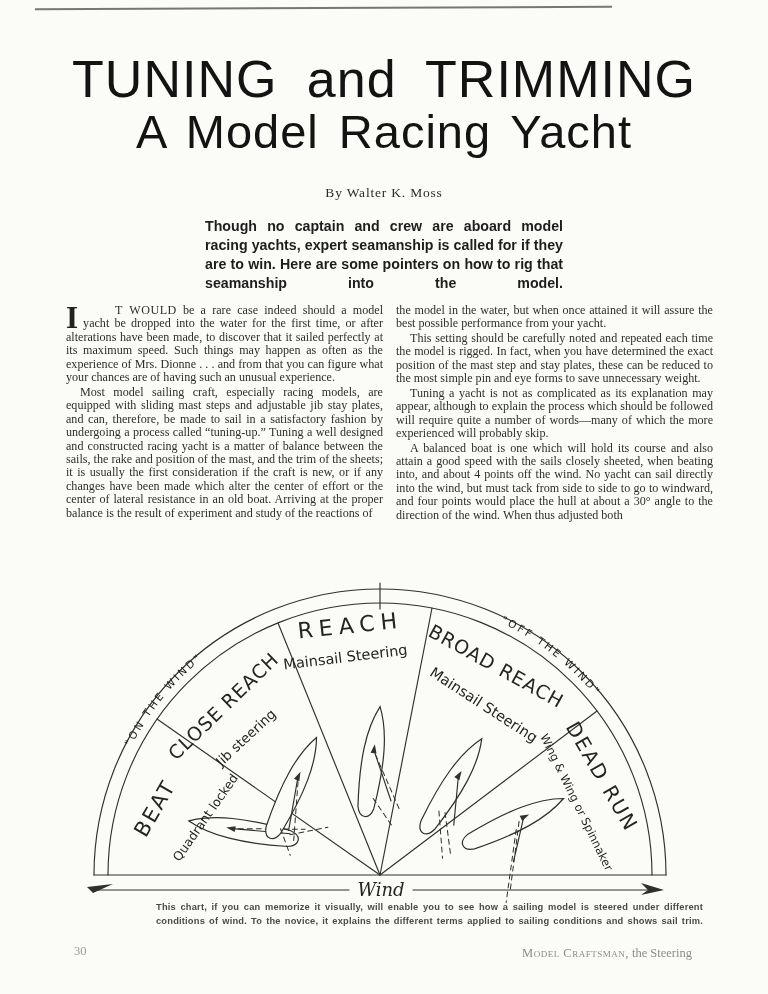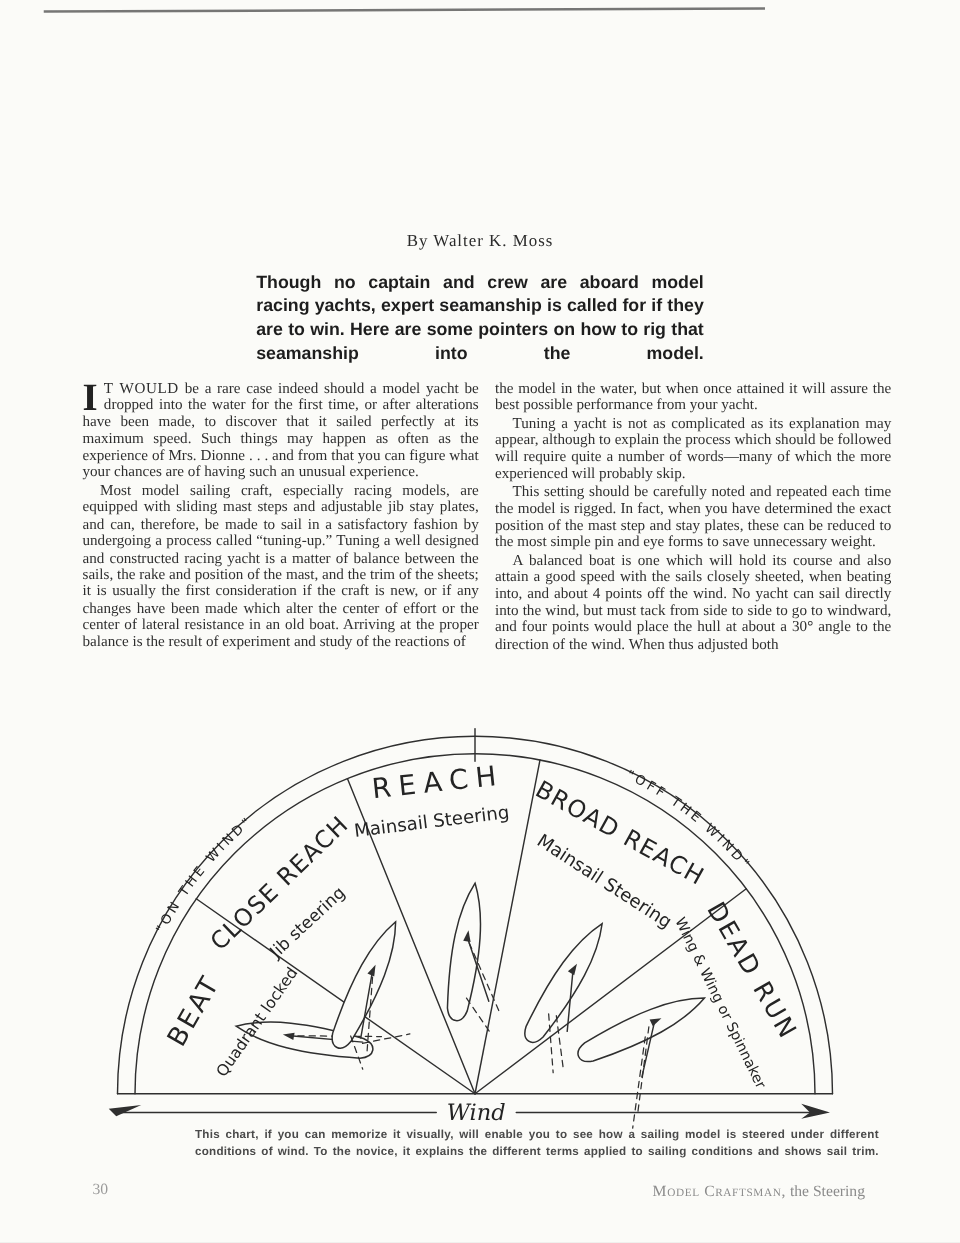--- a/index.html
+++ b/index.html
@@ -22,21 +22,21 @@
     text-align:justify; text-align-last:justify; color:#1d1d1d;
   }
   .columns { position:absolute; top:304px; left:66px; width:647px; display:flex; gap:13px; }
   .col { width:317px; font-size:12.1px; line-height:13.45px; text-align:justify; color:#2e2e2e; }
   .col p { margin:0 0 1px 0; }
   .col p.indent { text-indent:14px; }
   .dropcap {
     float:left; font-size:31px; line-height:25px; font-weight:bold;
     margin:1px 5px 0 0; color:#222;
   }
-  .lead-caps { letter-spacing:.5px; }
+  .lead-caps { letter-spacing:.5px;margin-left:32px; }
   .diagram { position:absolute; left:79px; top:578px; }
   .diagram path, .diagram line, .diagram circle { stroke:#2f2f2f; fill:none; stroke-width:1.15; stroke-linecap:round; }
   .diagram .hull { fill:#fbfbf8; stroke-width:1.2; }
   .diagram .dash { stroke-dasharray:5,4; stroke-width:1; }
   .diagram .mast { fill:#2f2f2f; stroke:none; }
   .diagram .fillmark { fill:#2f2f2f; stroke:none; }
   .diagram text { font-family:"DejaVu Sans", sans-serif; fill:#242424; stroke:none; }
   .diagram .windword { font-family:"DejaVu Serif", serif; font-style:italic; font-size:18px; }
   .caption {
     position:absolute; top:901px; left:112px; width:547px;
@@ -47,36 +47,40 @@
   .footer-right { position:absolute; top:946px; right:76px; font-size:12.5px; color:#8b8b8b; }
   .footer-right .sc { font-variant:small-caps; letter-spacing:.5px; }
 </style>
 </head>
 <body>
 
 <div class="page">
 
   <div class="scan-line"></div>
 
+  <h1 class="title">
+    <span class="t1">TUNING and TRIMMING</span>
+    <span class="t2">A Model Racing Yacht</span>
+  </h1>
 
   <div class="byline">By Walter K. Moss</div>
 
   <div class="standfirst">Though no captain and crew are aboard model racing yachts, expert seamanship is called for if they are to win. Here are some pointers on how to rig that seamanship into the model.</div>
 
   <div class="columns">
     <div class="col">
       <p>
         <span class="dropcap">I</span><span class="lead-caps">T WOULD</span><span> be a rare case indeed should a model yacht be dropped into the water for the first time, or after alterations have been made, to discover that it sailed perfectly at its maximum speed. Such things may happen as often as the experience of Mrs. Dionne . . . and from that you can figure what your chances are of having such an unusual experience.</span>
       </p>
       <p class="indent">Most model sailing craft, especially racing models, are equipped with sliding mast steps and adjustable jib stay plates, and can, therefore, be made to sail in a satisfactory fashion by undergoing a process called “tuning-up.” Tuning a well designed and constructed racing yacht is a matter of balance between the sails, the rake and position of the mast, and the trim of the sheets; it is usually the first consideration if the craft is new, or if any changes have been made which alter the center of effort or the center of lateral resistance in an old boat. Arriving at the proper balance is the result of experiment and study of the reactions of</p>
     </div>
     <div class="col">
       <p>the model in the water, but when once attained it will assure the best possible performance from your yacht.</p>
+      <p class="indent">This setting should be carefully noted and repeated each time the model is rigged. In fact, when you have determined the exact position of the mast step and stay plates, these can be reduced to the most simple pin and eye forms to save unnecessary weight.</p>
       <p class="indent">Tuning a yacht is not as complicated as its explanation may appear, although to explain the process which should be followed will require quite a number of words—many of which the more experienced will probably skip.</p>
-      <p class="indent">This setting should be carefully noted and repeated each time the model is rigged. In fact, when you have determined the exact position of the mast step and stay plates, these can be reduced to the most simple pin and eye forms to save unnecessary weight.</p>
       <p class="indent">A balanced boat is one which will hold its course and also attain a good speed with the sails closely sheeted, when beating into, and about 4 points off the wind. No yacht can sail directly into the wind, but must tack from side to side to go to windward, and four points would place the hull at about a 30° angle to the direction of the wind. When thus adjusted both</p>
     </div>
   </div>
 
   <svg class="diagram" width="620" height="330" viewBox="0 0 620 330">
     <defs>
       <path id="arcL" d="M 29.3 229.3 A 280 280 0 0 1 178.2 45.3"></path>
       <path id="arcR" d="M 368.7 25.3 A 280 280 0 0 1 548.2 165.5"></path>
     </defs>
 

